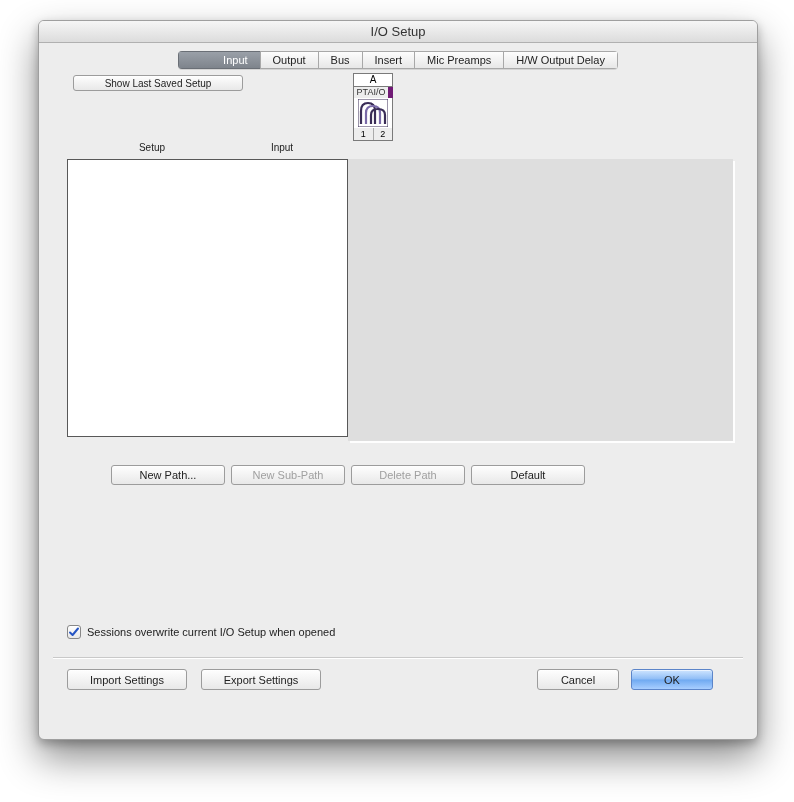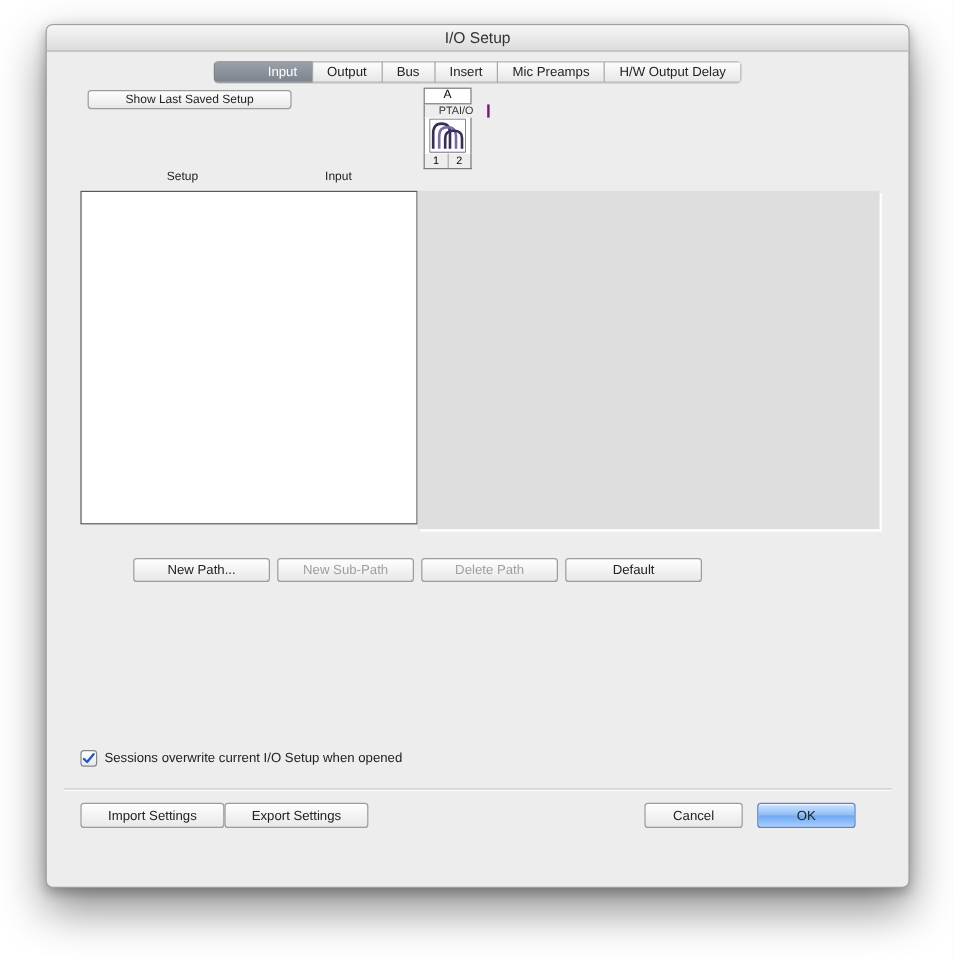--- a/index.html
+++ b/index.html
@@ -101,22 +101,22 @@
 .io-a-label {
   border: 1px solid #7a7a7a;
   background: #fff;
   width: 40px;
   height: 14px;
   font-size: 10px;
   line-height: 12px;
 }
 .io-ptai {
   border-left: 1px solid #7a7a7a;
-  border-right: 2px solid #701a75;
-  width: 55px;
+  border-right: 5px solid #701a75;
+  width: 40px;
   font-size: 9px;
   line-height: 11px;
   color: #333;
 }
 .io-icon-cell {
   border-left: 1px solid #7a7a7a;
   border-right: 1px solid #7a7a7a;
   width: 40px;
   height: 30px;
   display: flex;
@@ -209,21 +209,21 @@
 .footer {
   position: absolute;
   left: 28px;
   right: 44px;
   top: 600px;
   display: flex;
   align-items: center;
 }
 .footer .btn { height: 21px; line-height: 18px; }
 .footer .btn.import { width: 120px; }
-.footer .btn.export { width: 120px; margin-left: 0;}
+.footer .btn.export { width: 120px; margin-left: 14px;}
 .footer .spacer { flex: 1; }
 .footer .btn.cancel { width: 82px; }
 .footer .btn.ok { width: 82px; margin-left: 12px; }
 </style>
 </head>
 <body>
 
 <div class="window-shadow">
 
   <div class="titlebar">

